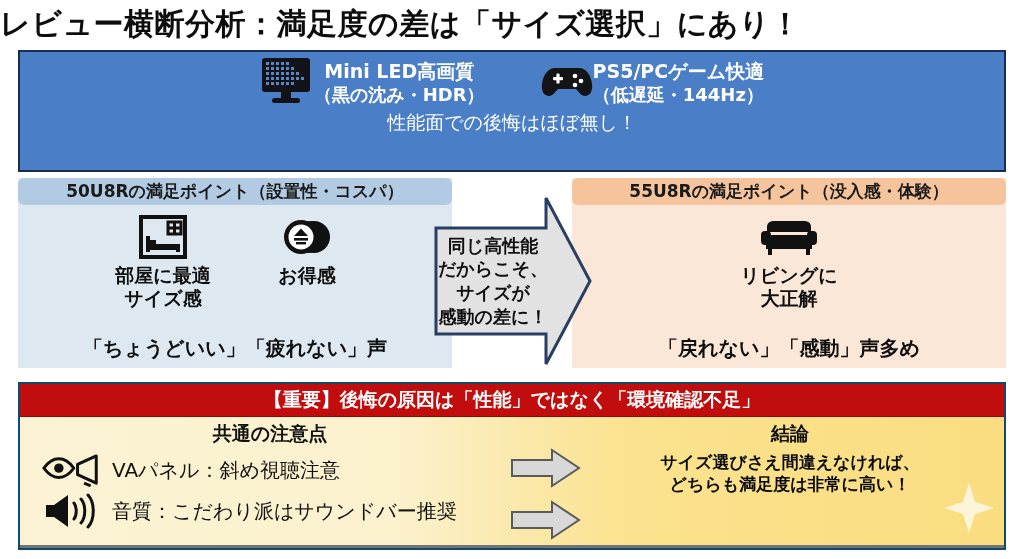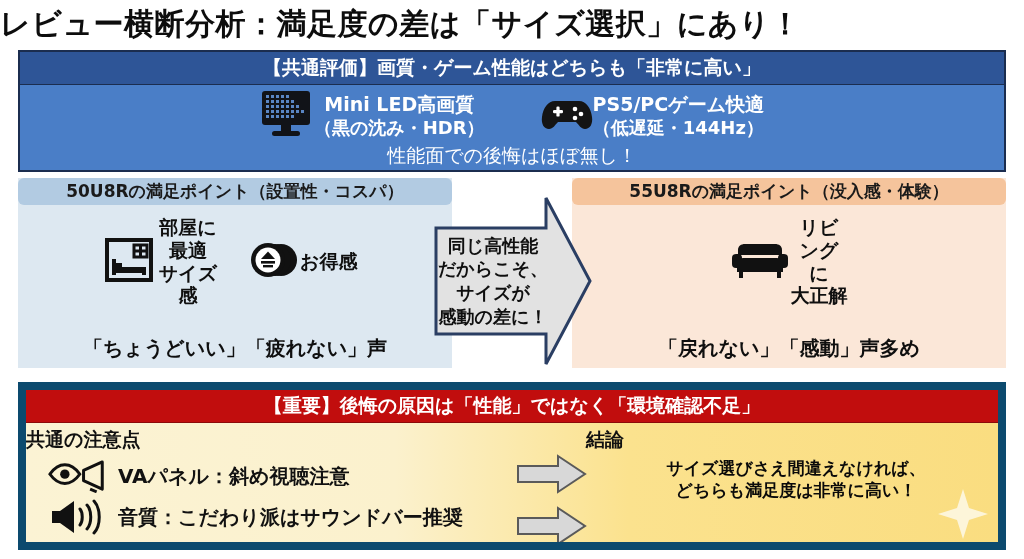--- a/index.html
+++ b/index.html
@@ -120,21 +120,21 @@
 
   .panel-items {
     display: flex;
     justify-content: center;
     gap: 26px;
     padding-top: 8px;
   }
   .panel-item {
     width: 118px;
     display: flex;
-    flex-direction: row;
+    flex-direction: column;
     align-items: center;
   }
   .panel-item .ic {
     height: 48px;
     display: flex;
     align-items: center;
     justify-content: center;
   }
   .panel-item .txt {
     margin-top: 3px;
@@ -182,21 +182,21 @@
     white-space: pre-line;
   }
 
   
   .bottom-box {
     position: absolute;
     left: 18px; top: 382px;
     width: 988px;
     height: 168px;
     box-sizing: border-box;
-    border: 8px solid #0c4a6e;
+    border: 2px solid #0c4a6e;
     overflow: hidden;
     background: #737373;
   }
   .bottom-header {
     height: 32px;
     background: #c10d0d;
     color: #ffffff;
     font-size: 19px;
     font-weight: 700;
     display: flex;
@@ -210,21 +210,21 @@
     height: 128px;
     background: linear-gradient(to right, #fbf3d4 0%, #fbf1cd 38%, #fbe28e 62%, #fadd80 100%);
   }
   .bottom-left {
     position: absolute;
     left: 0; top: 0;
     width: 500px;
     height: 128px;
   }
   .bl-title {
-    text-align: left;
+    text-align: center;
     font-size: 19px;
     font-weight: 700;
     padding-top: 4px;
     color: #111111;
     white-space: nowrap;
   }
   .bl-row {
     display: flex;
     align-items: center;
     gap: 12px;
@@ -232,21 +232,21 @@
     margin-top: 6px;
   }
   .bl-row .bl-ic {
     width: 58px;
     display: flex;
     align-items: center;
     justify-content: center;
   }
   .bl-row .bl-tx {
     font-size: 20px;
-    font-weight: 700;
+    font-weight: 400;
     color: #111111;
     white-space: nowrap;
   }
   .mid-arrows {
     position: absolute;
     left: 490px; top: 30px;
     width: 80px;
     height: 100px;
   }
   .mid-arrows .ma {
@@ -256,21 +256,21 @@
   .mid-arrows .ma1 { top: 0; }
   .mid-arrows .ma2 { top: 52px; }
 
   .bottom-right {
     position: absolute;
     left: 560px; top: 0;
     width: 420px;
     height: 128px;
   }
   .br-title {
-    text-align: left;
+    text-align: center;
     font-size: 19px;
     font-weight: 700;
     padding-top: 4px;
     color: #111111;
     white-space: nowrap;
   }
   .br-text {
     margin-top: 4px;
     text-align: center;
     font-size: 17px;
@@ -285,21 +285,20 @@
   }
 </style>
 </head>
 <body>
 
 <div class="page">
 
   <div class="title">レビュー横断分析：満足度の差は「サイズ選択」にあり！</div>
 
   <div class="blue-band">
-    <div class="blue-band-header">【共通評価】画質・ゲーム性能はどちらも「非常に高い」</div>
     <div class="blue-band-body">
       <div class="band-cols">
 
         <div class="band-col">
           <span>
             <svg width="54" height="50" viewBox="0 0 54 50">
               <rect x="2" y="2" width="48" height="34" rx="3" fill="#111318"></rect>
               <g fill="#5a86c4">
                 <rect x="6" y="6" width="3" height="3"></rect>
                   <rect x="11" y="6" width="3" height="3"></rect>

